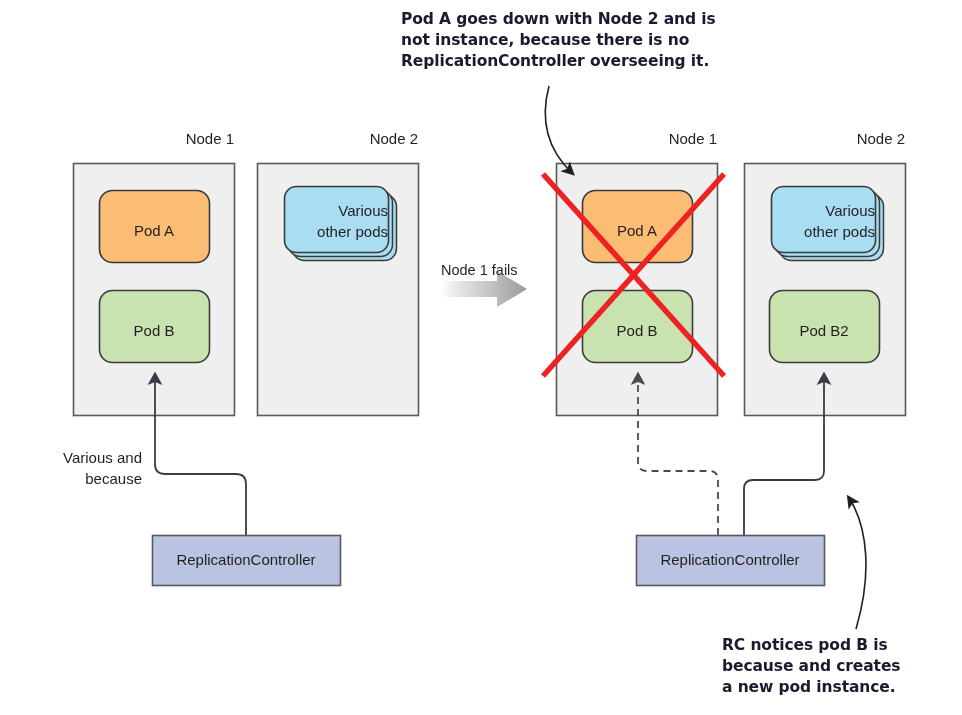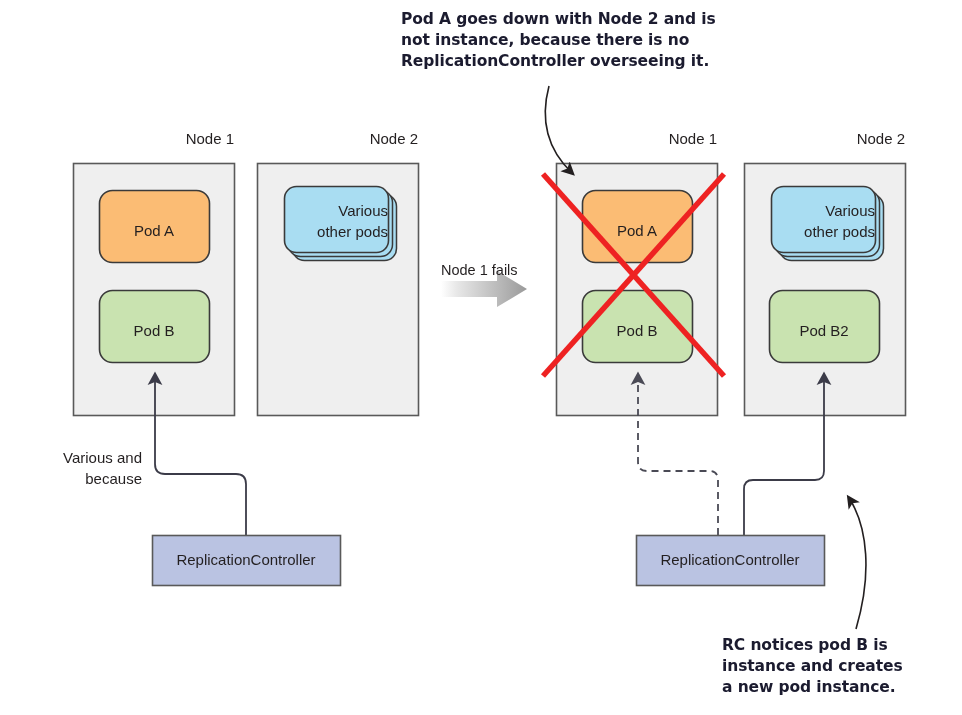--- a/index.html
+++ b/index.html
@@ -199,17 +199,17 @@
   </div>
 
   <div class="anno" style="left:401px; top:9px; width:330px;">
     <span>Pod A goes down with Node 2 and is</span><br>
     <span>not instance, because there is no</span><br>
     <span>ReplicationController overseeing it.</span>
   </div>
 
   <div class="anno" style="left:722px; top:635px; width:190px;">
     <span>RC notices pod B is</span><br>
-    <span>instance and creates</span><br>
+    <span>because and creates</span><br>
     <span>a new pod instance.</span>
   </div>
 
 </div>
 
 </body></html>

